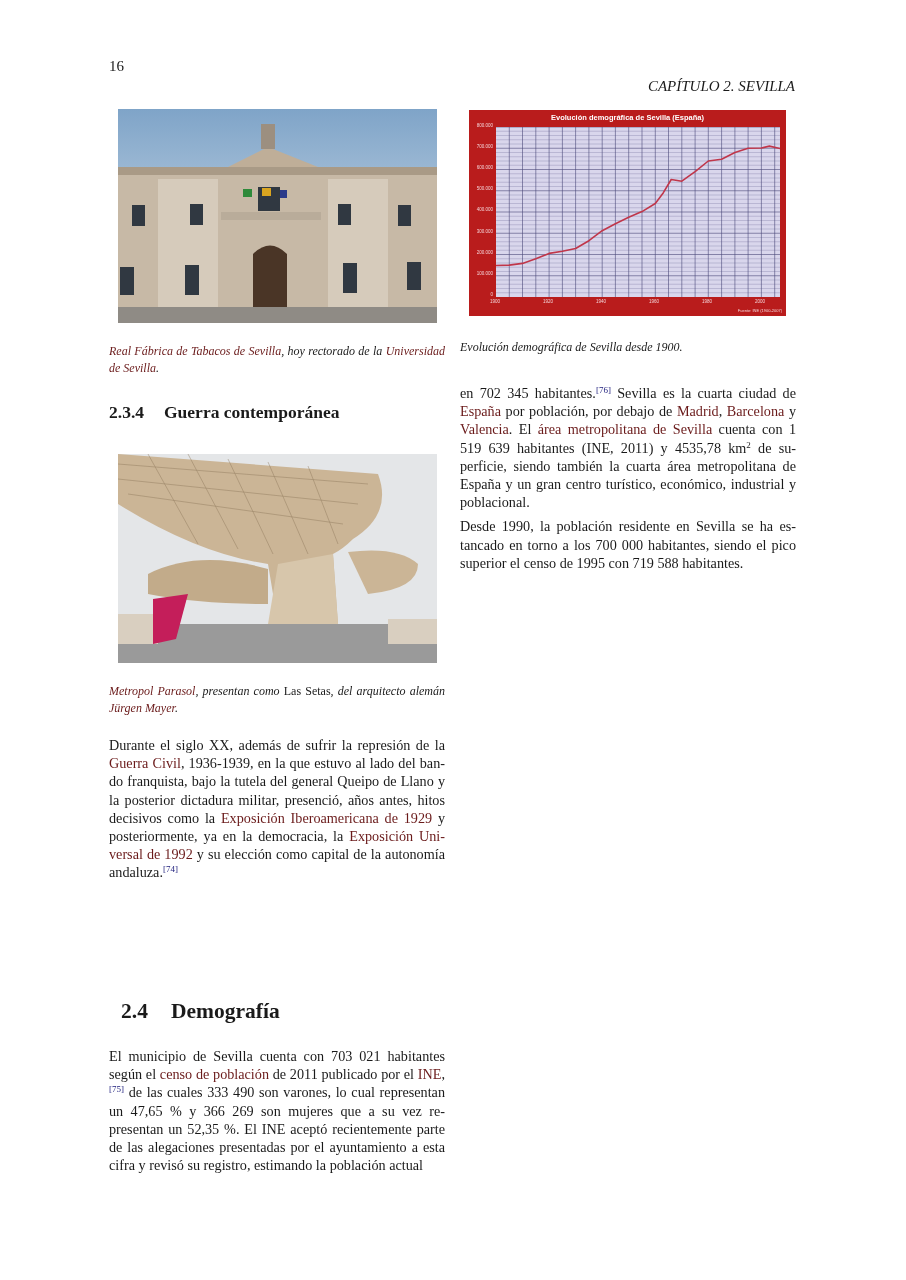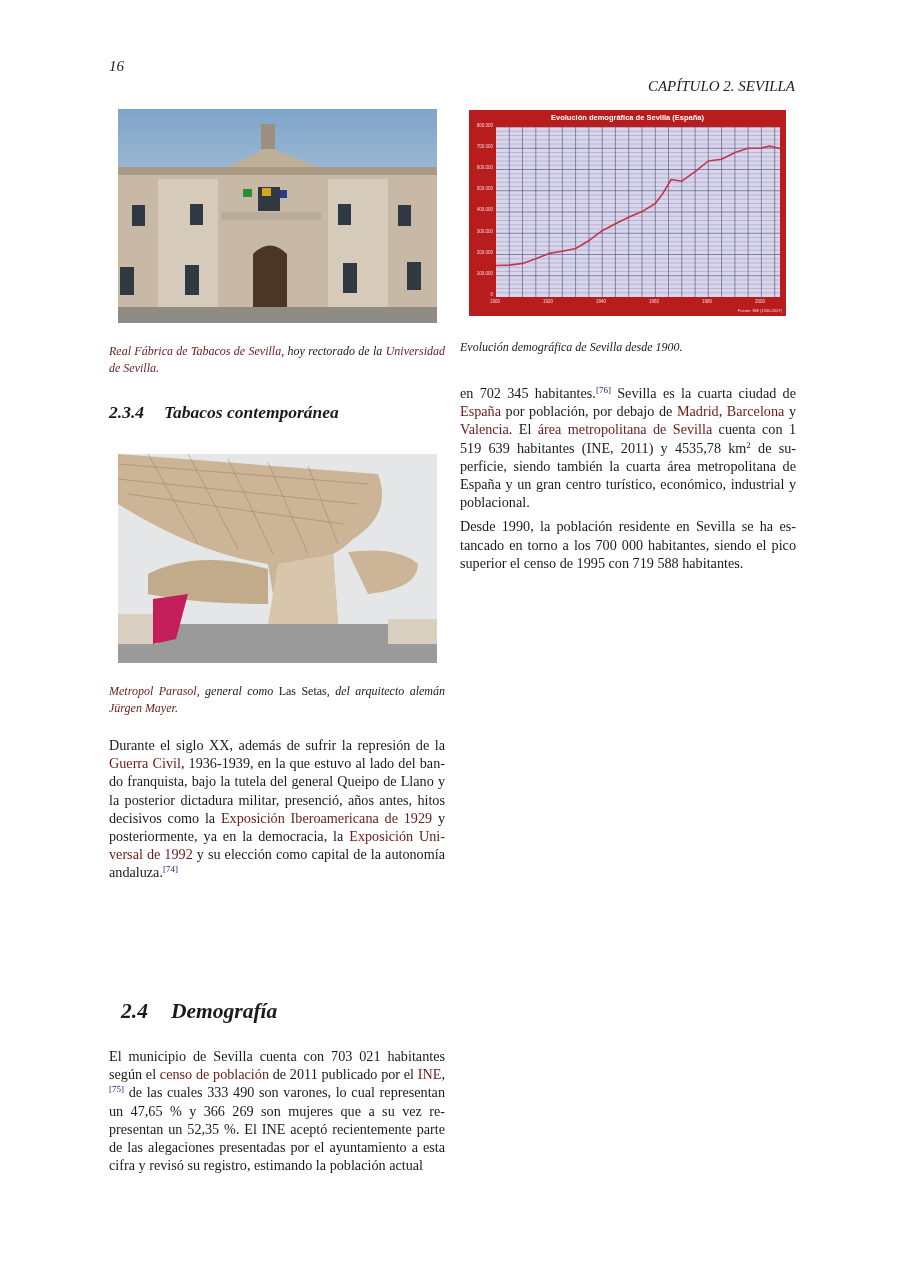--- a/index.html
+++ b/index.html
@@ -1,18 +1,18 @@
 <!DOCTYPE html>
 <html><head>
   <meta charset="utf-8">
   <style>
     html, body { margin: 0; padding: 0; background: #ffffff; }
     body { width: 906px; height: 1280px; position: relative; overflow: hidden;
       font-family: "Liberation Serif", "DejaVu Serif", serif; color: #1a1a1a; }
-    .abs { position: absolute; font-style: italic; }
+    .abs { position: absolute; }
     .running-head { top: 58px; font-size: 15px; }
     .page-num { left: 109px; }
     .chapter { right: 111px; font-style: italic; margin-top: 20px; }
     .col { position: absolute; width: 336px; }
     .left-col { left: 109px; }
     .right-col { left: 460px; }
     .figure-img { position: absolute; overflow: hidden; }
     .caption { font-size: 12px; font-style: italic; line-height: 17px; text-align: justify; }
     .caption .upright { font-style: normal; }
     .link { color: #6a1a1a; }
@@ -159,21 +159,21 @@
   <div class="xtick" style="left:74px;">1920</div>
   <div class="xtick" style="left:127px;">1940</div>
   <div class="xtick" style="left:180px;">1960</div>
   <div class="xtick" style="left:233px;">1980</div>
   <div class="xtick" style="left:286px;">2000</div>
   <div class="chart-source">Fuente: INE (1900-2007)</div>
 </div>
 <div class="col right-col caption" style="top:339px;">Evolución demográfica de Sevilla desde 1900.</div>
 
 <h3 class="abs sub" style="left:109px; top:402px;">
-  <span class="secnum" style="width:55px;">2.3.4</span><span>Tabacos contemporánea</span>
+  <span class="secnum" style="width:55px;">2.3.4</span><span>Guerra contemporánea</span>
 </h3>
 
 <div class="figure-img" style="left:118px; top:454px; width:319px; height:209px;">
   <svg width="319" height="209" viewBox="0 0 319 209">
     <rect width="319" height="209" fill="#e4e6e8"></rect>
     <path d="M0 0 L260 20 Q275 60 235 85 Q225 95 215 100 L220 170 L160 170 L150 110 Q80 100 0 50 Z" fill="#cbb596"></path>
     <path d="M30 120 Q80 95 150 115 L150 150 Q80 150 30 140 Z" fill="#c2ab8a"></path>
     <path d="M230 98 Q280 92 300 110 Q300 135 250 140 Z" fill="#cbb596"></path>
     <g stroke="#8a7358" stroke-width="0.6" opacity="0.7">
       <line x1="0" y1="10" x2="250" y2="30"></line>
@@ -186,21 +186,21 @@
         <line x1="190" y1="12" x2="220" y2="90"></line>
     </g>
     <path d="M160 110 L150 170 L220 170 L215 100 Z" fill="#d7c6ab"></path>
     <rect x="0" y="170" width="319" height="39" fill="#9a9a9a"></rect>
     <rect x="0" y="160" width="40" height="30" fill="#d9cfc0"></rect>
     <rect x="270" y="165" width="49" height="25" fill="#d9cfc0"></rect>
     <polygon points="35,145 70,140 58,185 35,190" fill="#c41e5a"></polygon>
   </svg>
 </div>
 <div class="col left-col caption" style="top:683px;">
-  <a class="link">Metropol Parasol</a><span>, general como </span><span class="upright">Las Setas</span><span>, del arquitecto ale­mán </span><a class="link">Jürgen Mayer</a><span>.</span>
+  <a class="link">Metropol Parasol</a><span>, presentan como </span><span class="upright">Las Setas</span><span>, del arquitecto ale­mán </span><a class="link">Jürgen Mayer</a><span>.</span>
 </div>
 
 <div class="col left-col" style="top:736px;">
   <p class="body-text">
     <span>Durante el siglo XX, además de sufrir la represión de la </span><a class="link">Guerra Civil</a><span>, 1936-1939, en la que estuvo al lado del ban­do franquista, bajo la tutela del general Queipo de Llano y la posterior dictadura militar, presenció, años antes, hitos decisivos como la </span><a class="link">Exposición Iberoamericana de 1929</a><span> y posteriormente, ya en la democracia, la </span><a class="link">Exposición Uni­versal de 1992</a><span> y su elección como capital de la autonomía andaluza.</span><sup>[74]</sup>
   </p>
 </div>
 
 <h2 class="abs sec" style="left:109px; top:999px;">
   <span class="secnum" style="width:50px;margin-left:12px;">2.4</span><span>Demografía</span>

